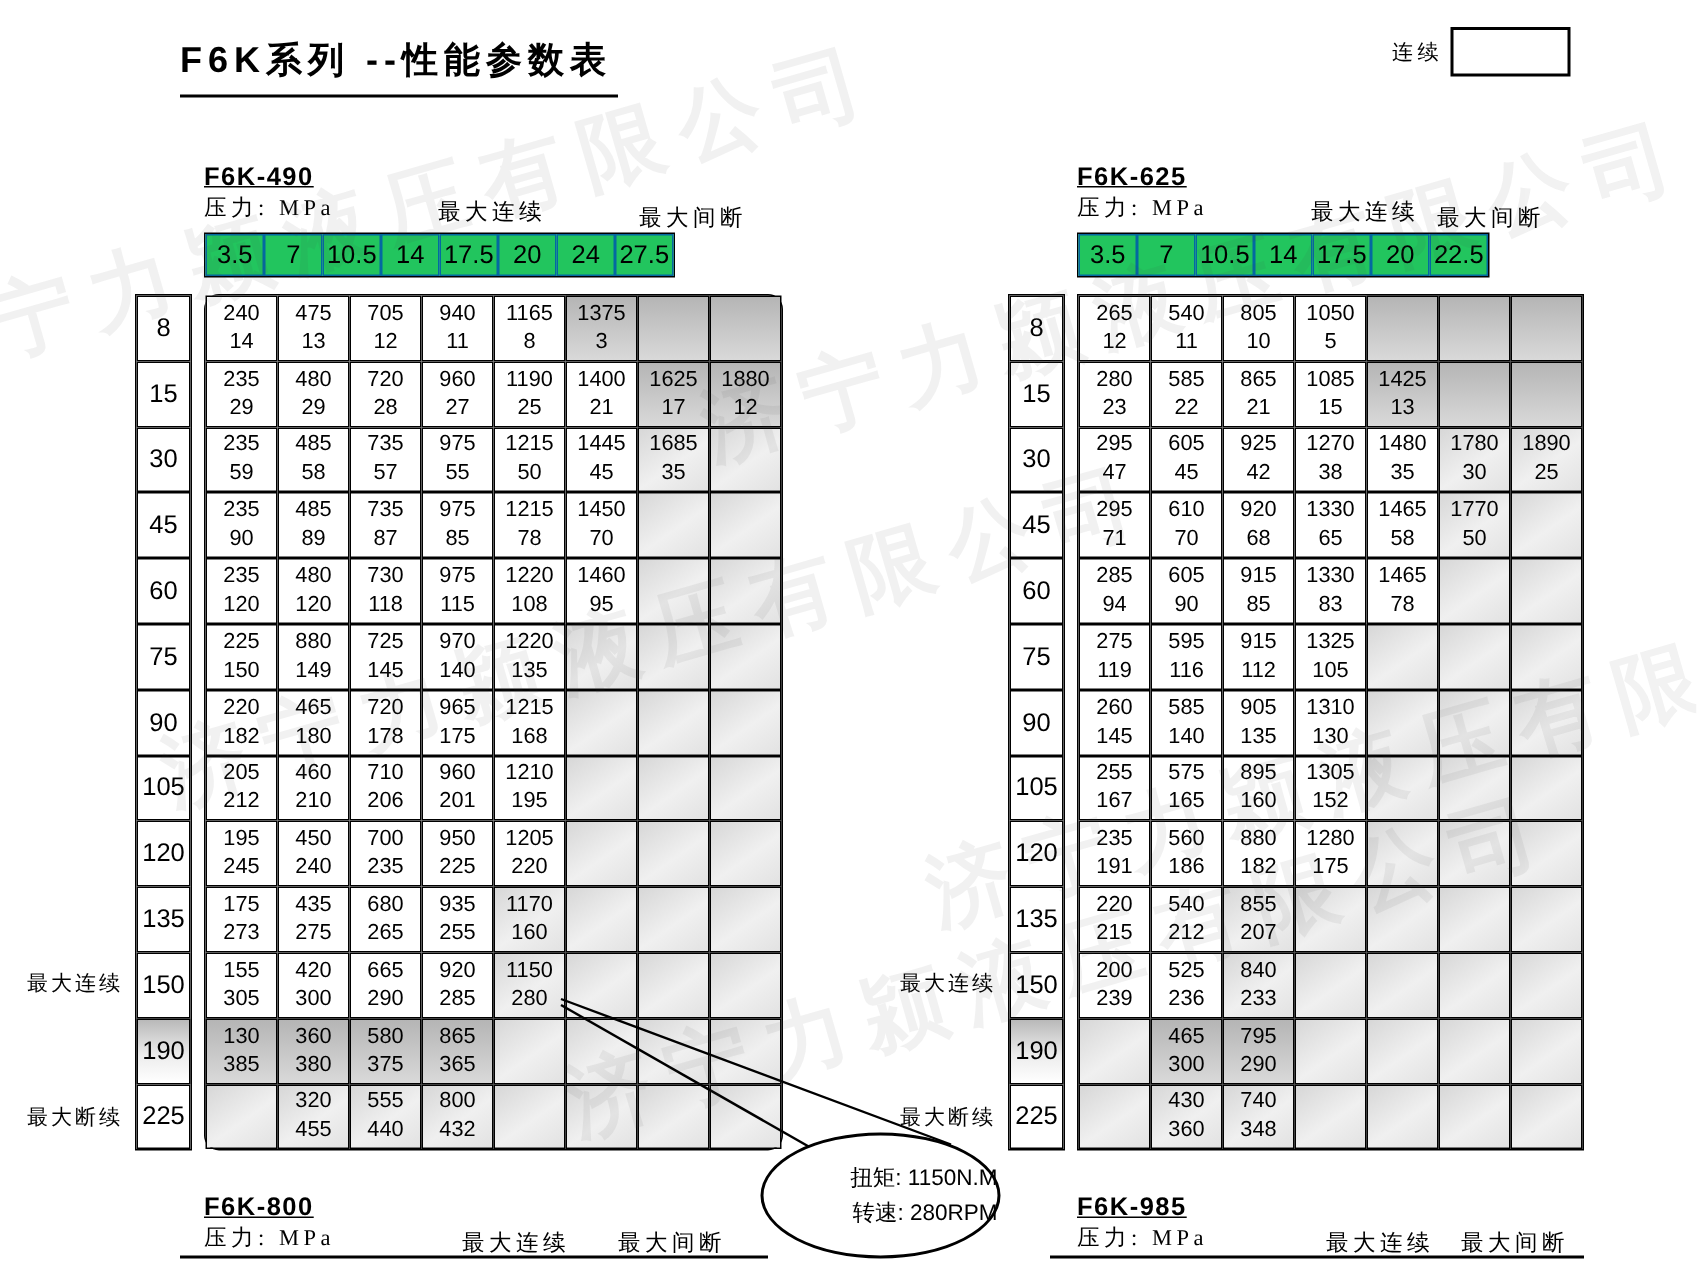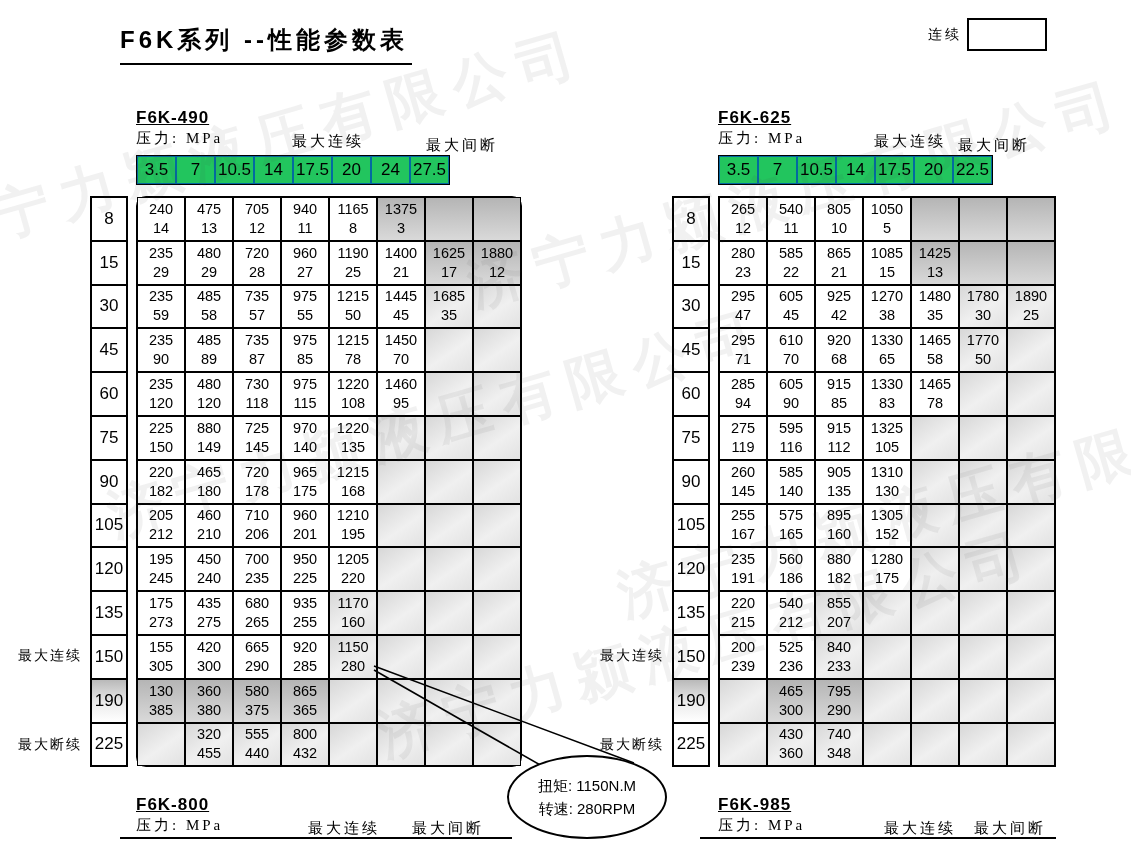--- a/index.html
+++ b/index.html
@@ -47,21 +47,21 @@
   .cell.g{background:linear-gradient(145deg,#d7d7d7 0%,#f0f0f0 55%,#e2e2e2 100%);}
   .cell.d{background:linear-gradient(180deg,#b5b5b5 0%,#d9d9d9 100%);}
 
   .side-label{position:absolute;left:-72px;font-size:14px;letter-spacing:2px;white-space:nowrap;}
   .side-cont{top:539px;}
   .side-int{top:628px;}
 
   
   .leaders{position:absolute;left:0;top:0;z-index:24;pointer-events:none;}
   .callout{position:absolute;left:507px;top:755px;width:156px;height:80px;border:2px solid #000;
-           border-radius:50%;background:#fff;display:flex;flex-direction:column;align-items:center;
+           border-radius:50%;background:#fff;display:flex;flex-direction:column;align-items:flex-end;
            justify-content:center;font-size:15px;line-height:23px;z-index:25;white-space:nowrap;}
 
   
   .bsection{position:absolute;top:795px;}
   .bs-left{left:90px;}
   .bs-right{left:672px;}
   .bmaxcont{position:absolute;top:24px;font-size:15px;letter-spacing:3px;white-space:nowrap;}
   .bmaxint{position:absolute;top:24px;font-size:15px;letter-spacing:3px;white-space:nowrap;}
   .bs-left .bmaxcont{left:218px;}
   .bs-left .bmaxint{left:322px;}

